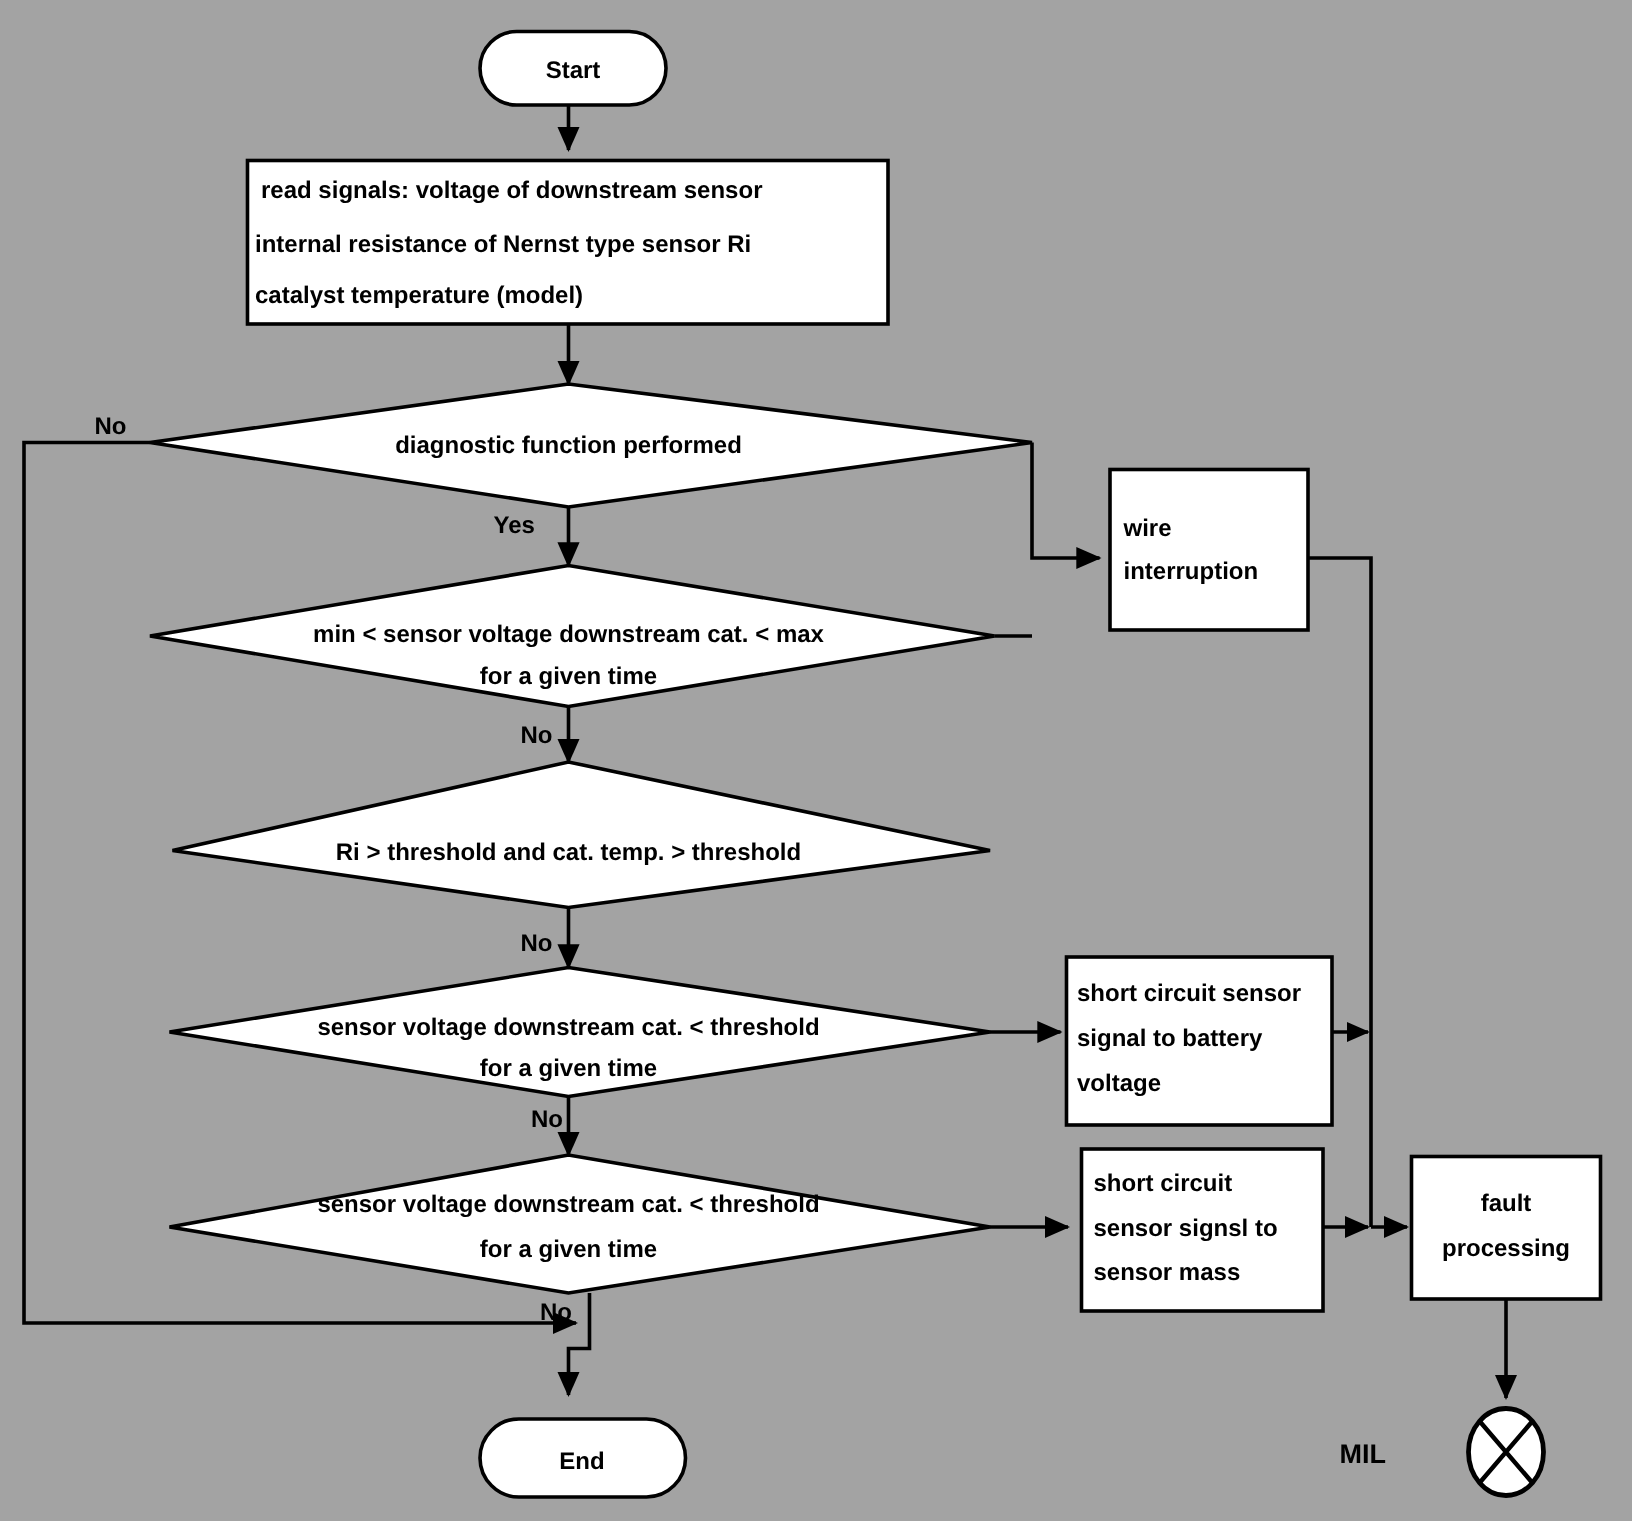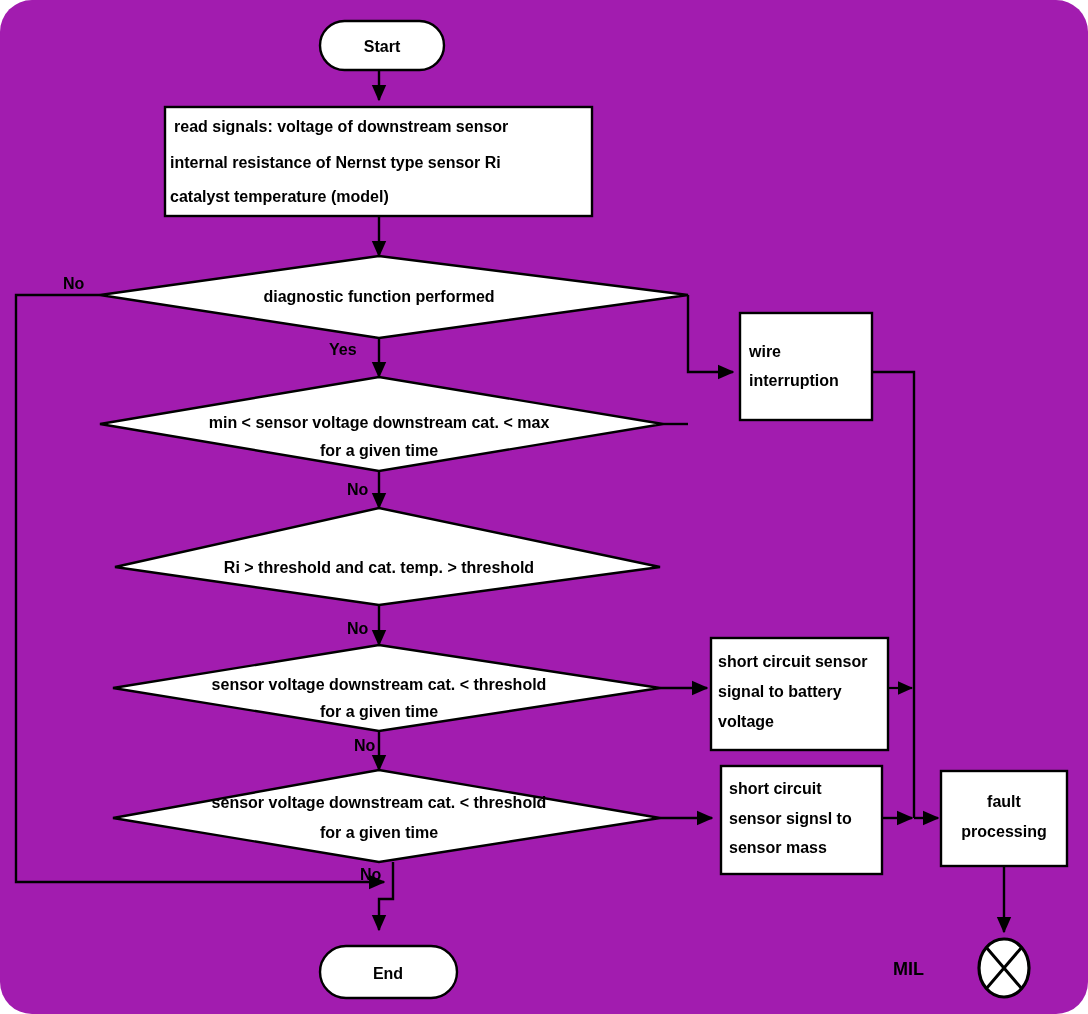--- a/index.html
+++ b/index.html
@@ -8,23 +8,22 @@
     padding: 0;
     background: #ffffff;
   }
   body {
     font-family: "Liberation Sans", sans-serif;
   }
   #canvas {
     position: relative;
     width: 1088px;
     height: 1014px;
-    background: #a21caf;
+    background: #a3a3a3;
     overflow: hidden;
-    border-radius: 32px;
   }
   #flow-svg {
     position: absolute;
     left: 0;
     top: 0;
     width: 1088px;
     height: 1014px;
   }
   .shape-stroke {
     fill: #ffffff;

